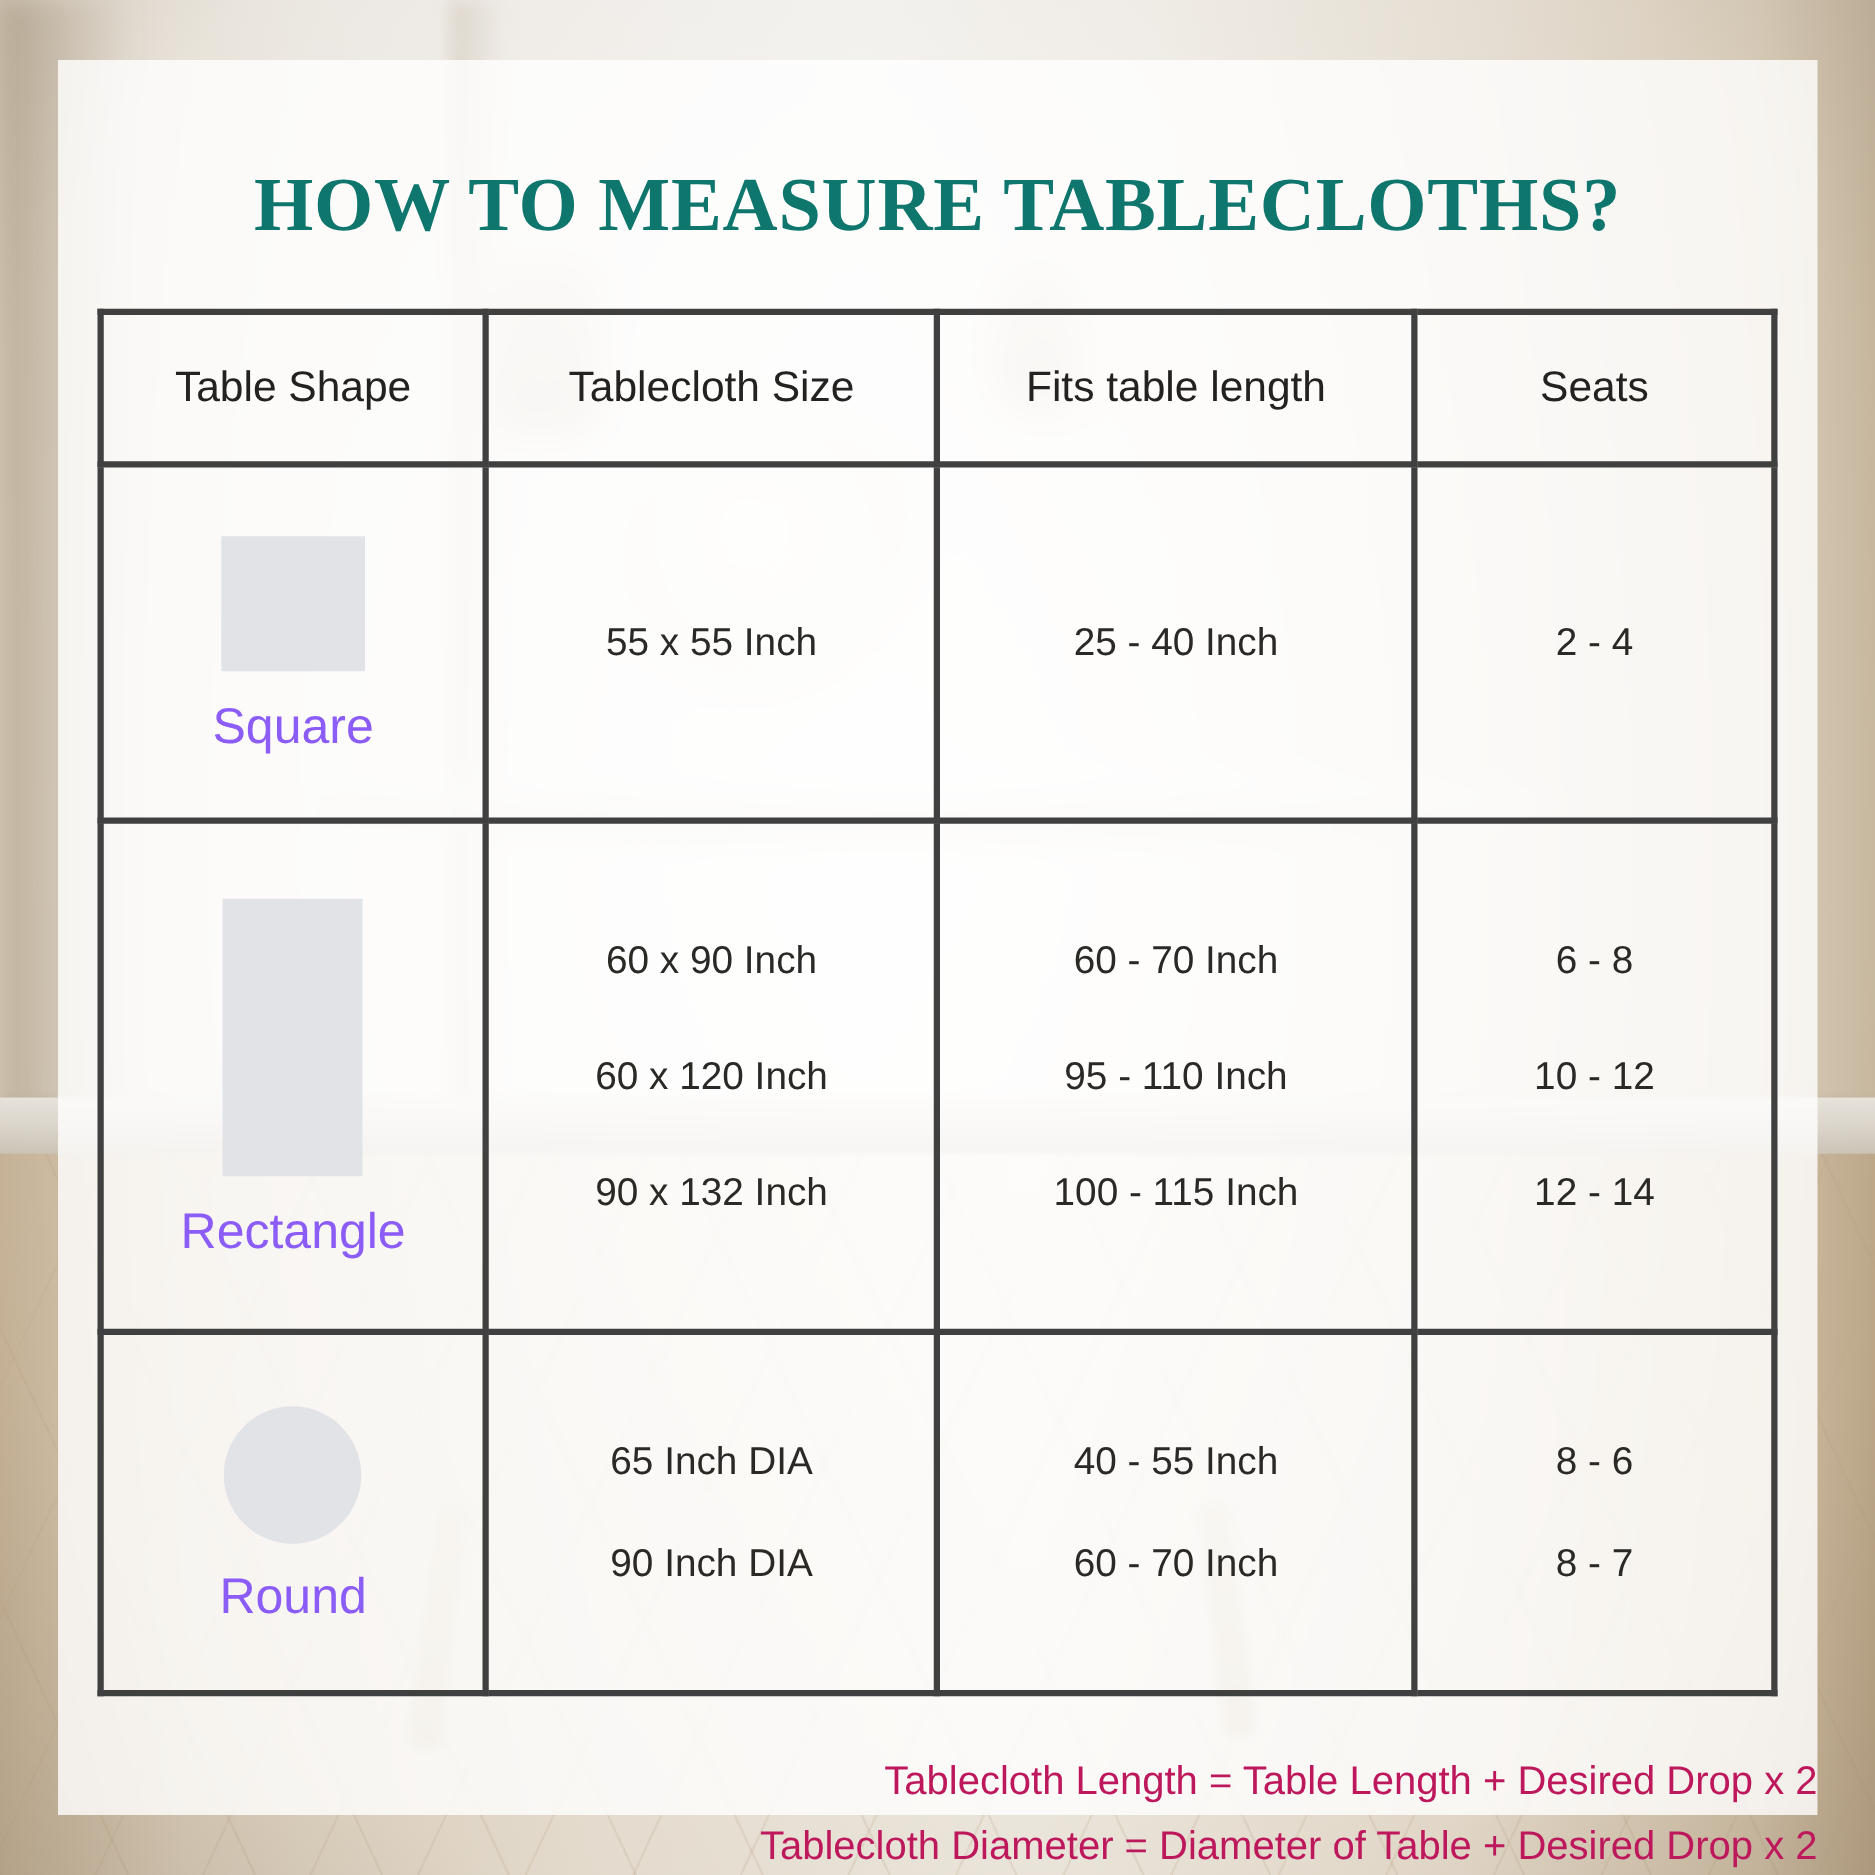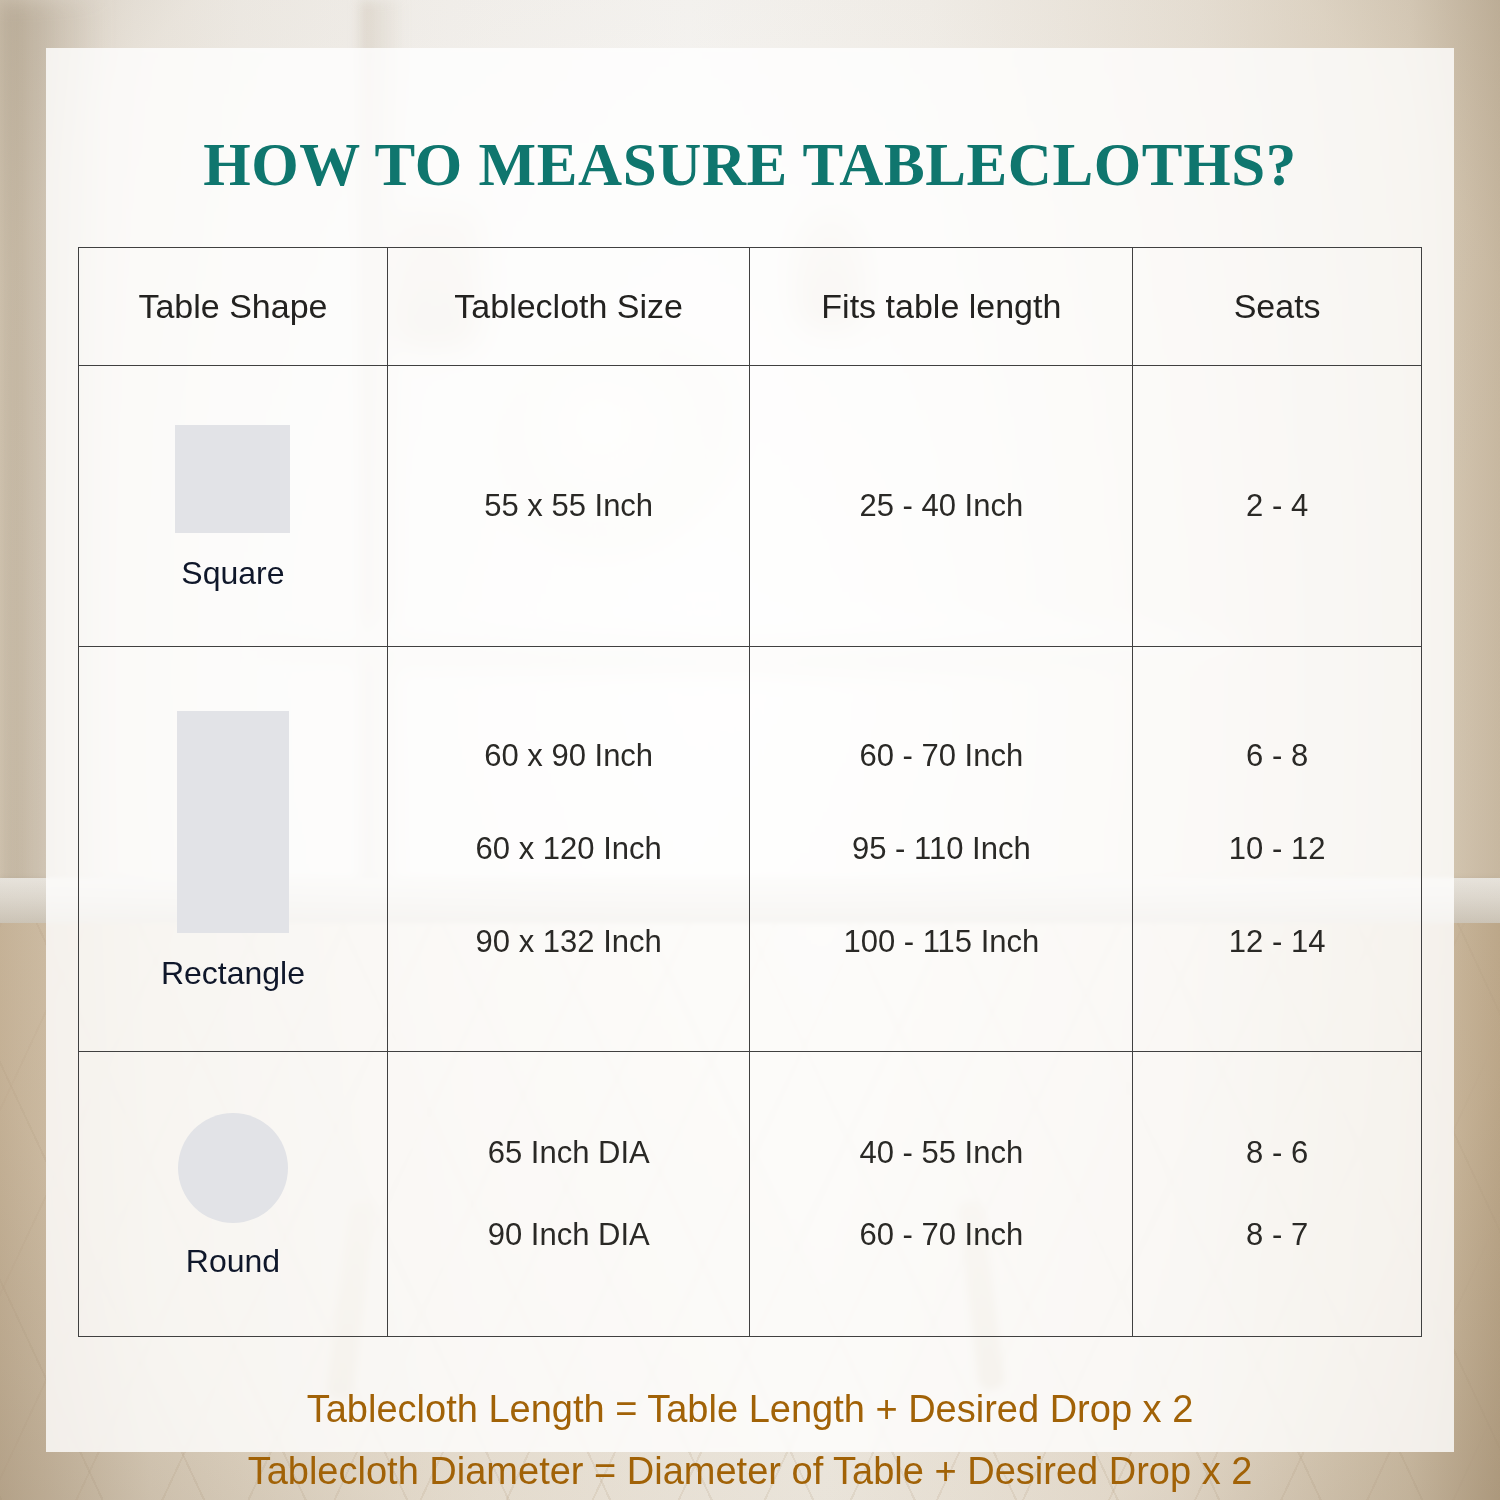--- a/index.html
+++ b/index.html
@@ -142,21 +142,21 @@
   }
 
   
   .tbl {
     margin: 47px 32px 0 32px;
     width: calc(100% - 64px);
     border-collapse: collapse;
     table-layout: fixed;
   }
   .tbl th, .tbl td {
-    border: 1px solid #404040;
+    border: 5px solid #404040;
     color: #2a2926;
     font-size: 31px;
     font-weight: normal;
     text-align: center;
     vertical-align: middle;
   }
   .tbl thead th {
     height: 115px;
     font-size: 34px;
     color: #232220;
@@ -185,22 +185,22 @@
     background: #e2e3e7;
     margin-bottom: 22px;
   }
   .circ {
     width: 110px; height: 110px;
     border-radius: 50%;
     background: #e2e3e7;
     margin-bottom: 20px;
   }
   .shape-label {
-    font-size: 32px;
-    color: #0f172a;
+    font-size: 40px;
+    color: #8b5cf6;
   }
 
   .stack {
     display: flex;
     flex-direction: column;
     gap: 57px;
     padding: 26px 0;
   }
   .stack.two {
     gap: 46px;
@@ -209,23 +209,24 @@
   .row-sq td { height: 248px; }
   .row-rect td { height: 372px; }
   .row-rd td { height: 252px; }
 
   
   .notes {
     margin-top: 42px;
     text-align: center;
   }
   .notes div {
-    font-size: 38px;
-    color: #a16207;
+    font-size: 32px;
+    color: #be185d;
     line-height: 1.62;
+    text-align: right;
   }
 </style>
 </head>
 <body>
 
 <div class="scene">
   <div class="wall"></div>
   <div class="wall-corner"></div>
   <div class="wall-corner2"></div>
   <div class="blob vase-left"></div>

